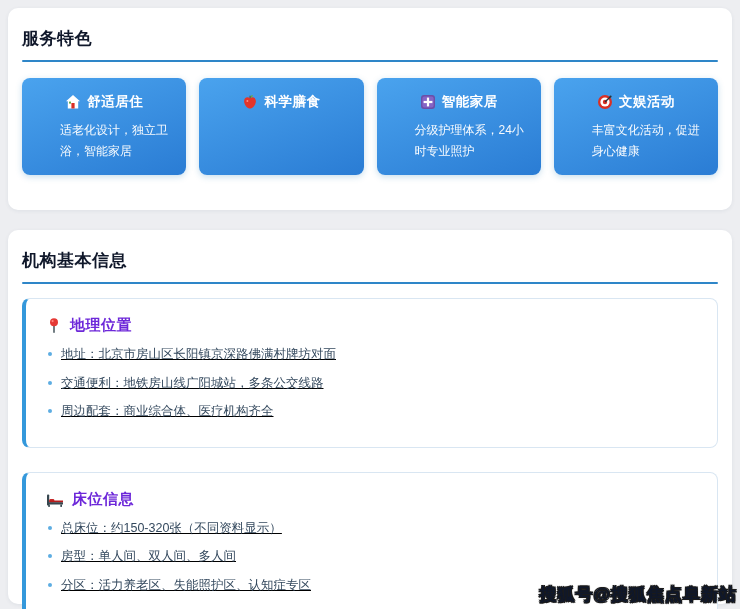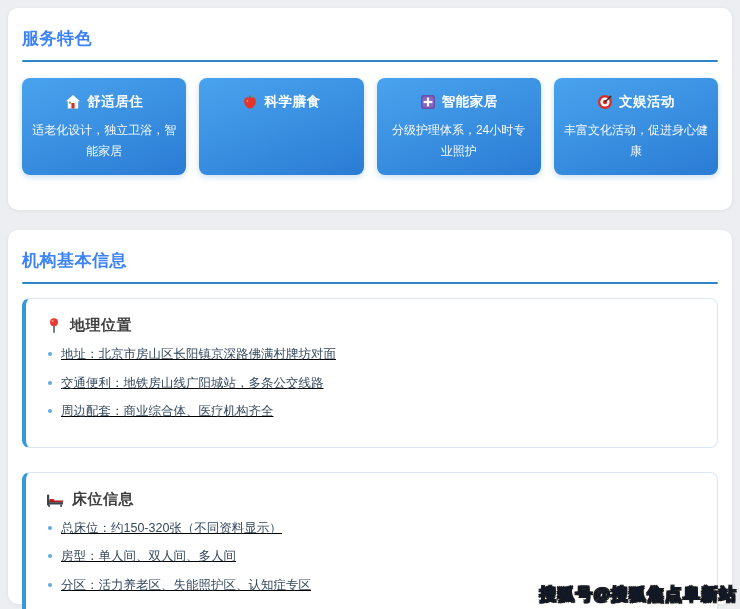--- a/index.html
+++ b/index.html
@@ -13,49 +13,49 @@
     position:absolute;left:8px;right:8px;
     background:#ffffff;border-radius:10px;
     box-shadow:0 1px 4px rgba(30,50,80,.07);
     padding:0 14px;box-sizing:border-box;
   }
   .section-services{top:8px;height:202px;}
   .section-info{top:230px;height:374px;}
   .section-title{
     margin:0;padding-top:20px;
     font-size:17px;line-height:22px;font-weight:bold;
-    color:#3b82f6;letter-spacing:.5px;
+    color:#0f172a;letter-spacing:.5px;
   }
   .title-rule{height:2px;background:#2e86c8;margin-top:10px;border-radius:1px;}
   
   .features{display:flex;gap:13px;margin-top:16px;}
   .feature-card{
-    flex:1;border-radius:8px;color:#fff;text-align:center;
+    flex:1;border-radius:8px;color:#fff;
     background:linear-gradient(160deg,#4aa3ee 0%,#2a7cd4 100%);
     box-shadow:0 2px 6px rgba(41,128,185,.25);
     padding:15px 10px 12px;box-sizing:border-box;min-height:97px;
   }
   .feature-head{
     display:flex;align-items:center;justify-content:center;gap:6px;
     font-size:13.5px;font-weight:bold;letter-spacing:.5px;
   }
-  .feature-desc{margin-top:9px;font-size:12px;line-height:1.75;color:rgba(255,255,255,.96);}
+  .feature-desc{margin-top:9px;font-size:12px;line-height:1.75;color:rgba(255,255,255,.96);margin-left:28px;}
   .icon{display:inline-flex;width:16px;height:16px;flex:0 0 auto;}
   .icon svg{width:100%;height:100%;display:block;}
   .icon-lg{width:18px;height:17px;}
   
   .info-card{
     margin-top:14px;background:#fff;
     border:1px solid #d9e6f2;border-left:4px solid #3498db;
     border-radius:8px;padding:17px 20px 15px;box-sizing:border-box;
   }
   .info-card + .info-card{margin-top:24px;}
   .info-head{
     display:flex;align-items:center;gap:8px;
-    font-size:15px;font-weight:bold;color:#404040;letter-spacing:.5px;
+    font-size:15px;font-weight:bold;color:#6d28d9;letter-spacing:.5px;
   }
   .info-list{list-style:none;margin:10px 0 0;padding:0;text-decoration:underline;}
   .info-list li{
     position:relative;padding-left:15px;margin:11px 0;
     font-size:12.5px;line-height:1.4;color:#34495e;
   }
   .info-list li::before{
     content:"";position:absolute;left:2px;top:6px;
     width:4px;height:4px;border-radius:50%;background:#5dade2;
   }

